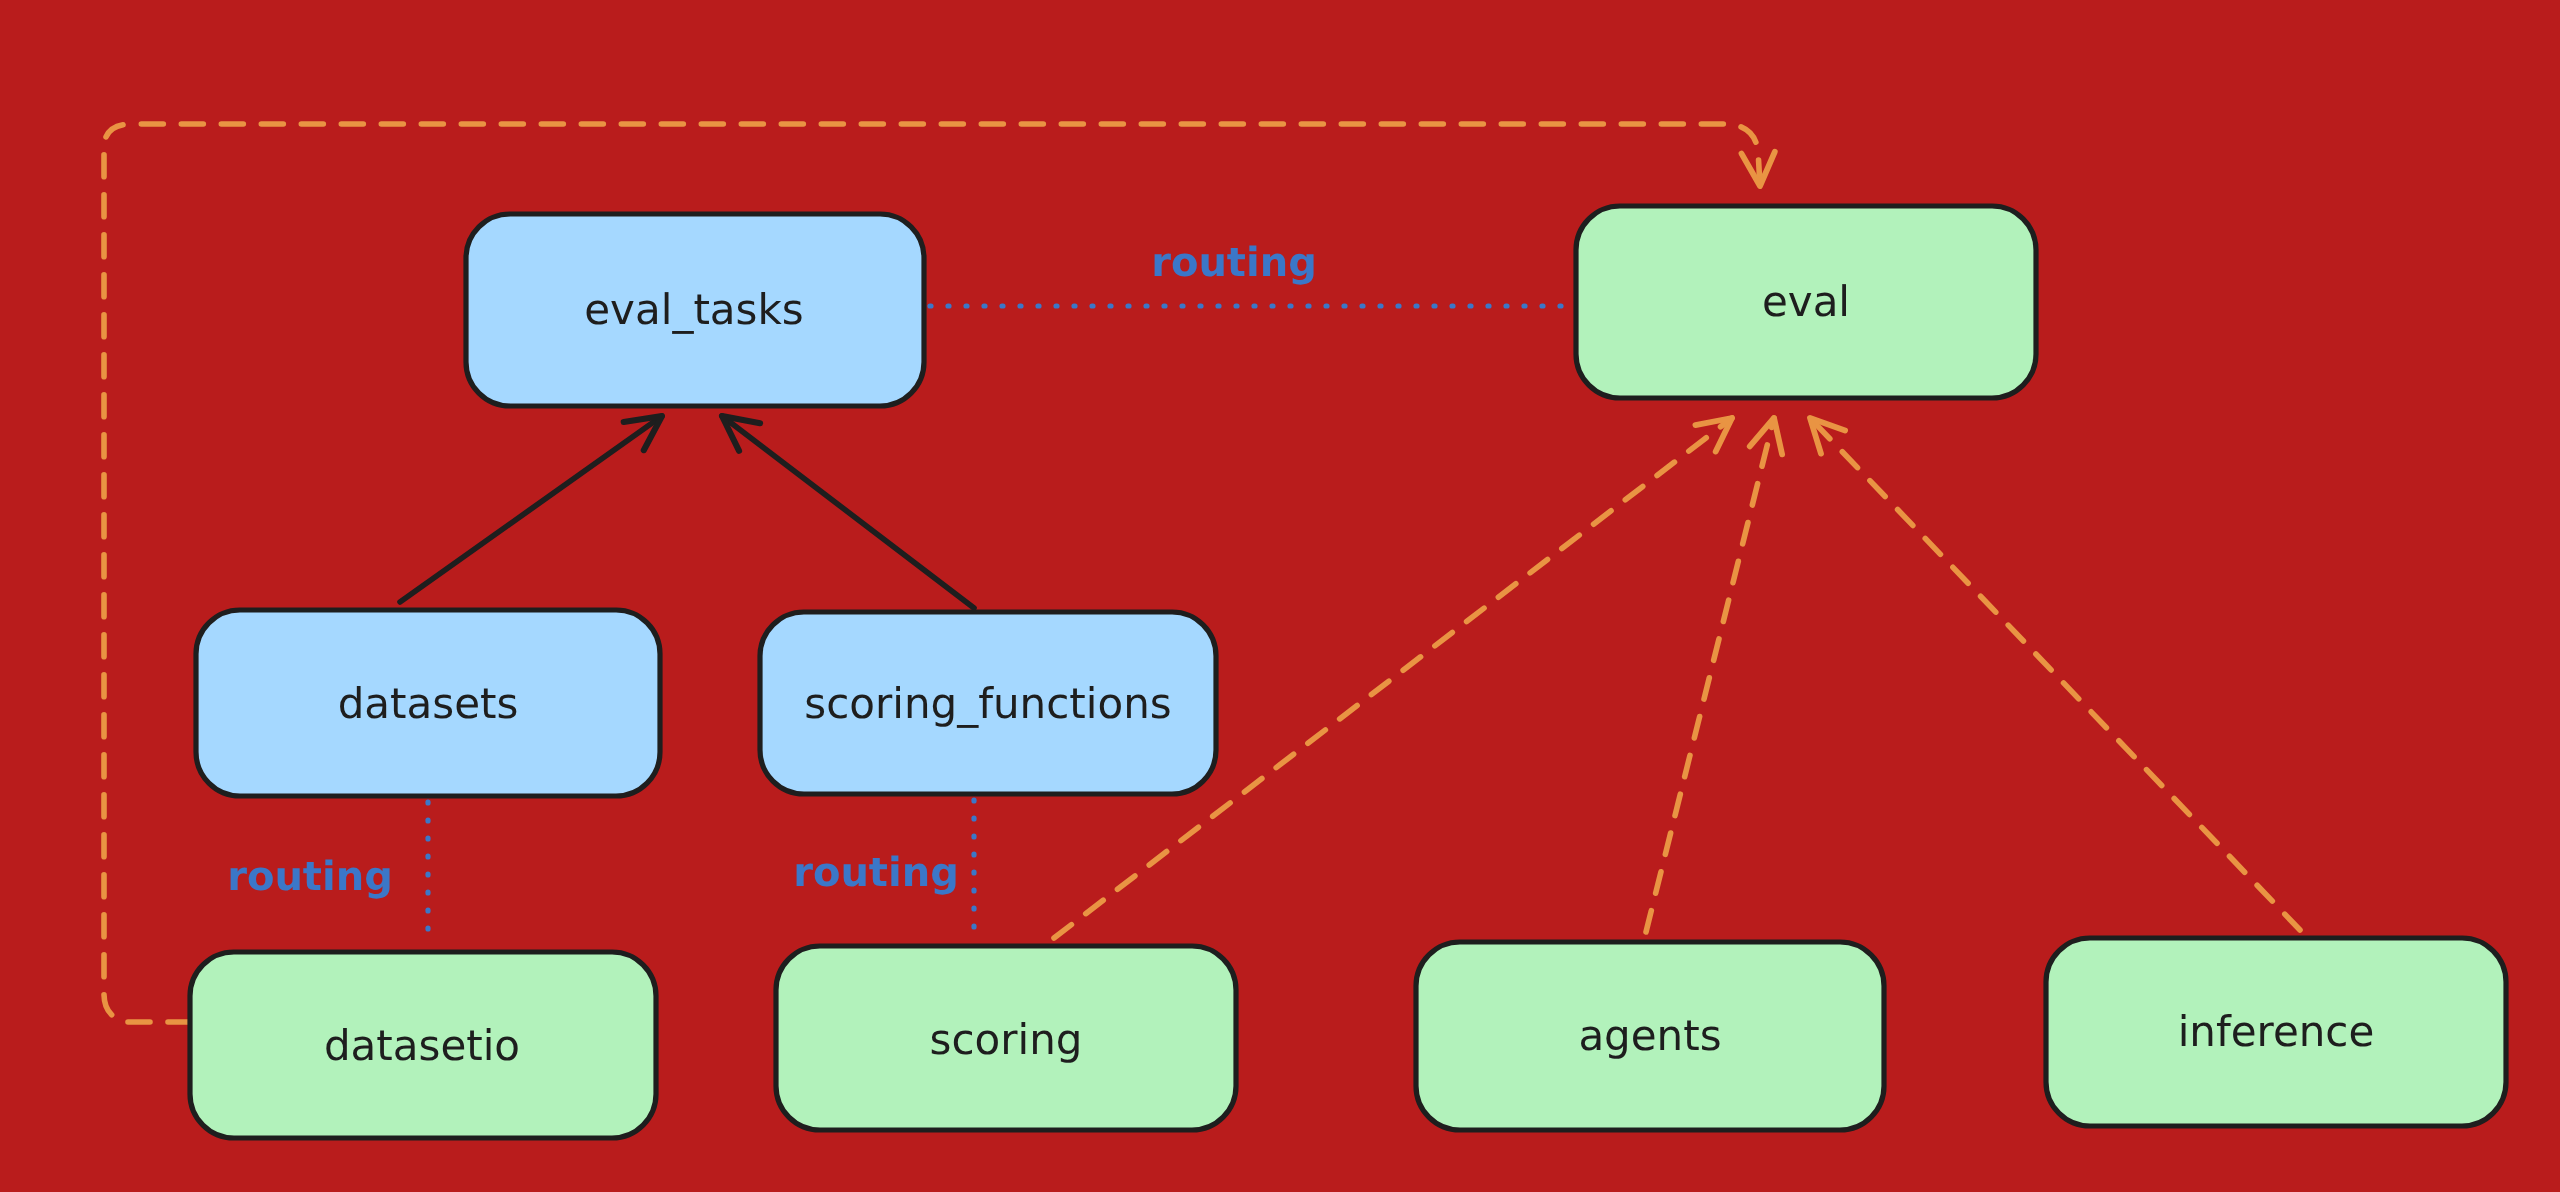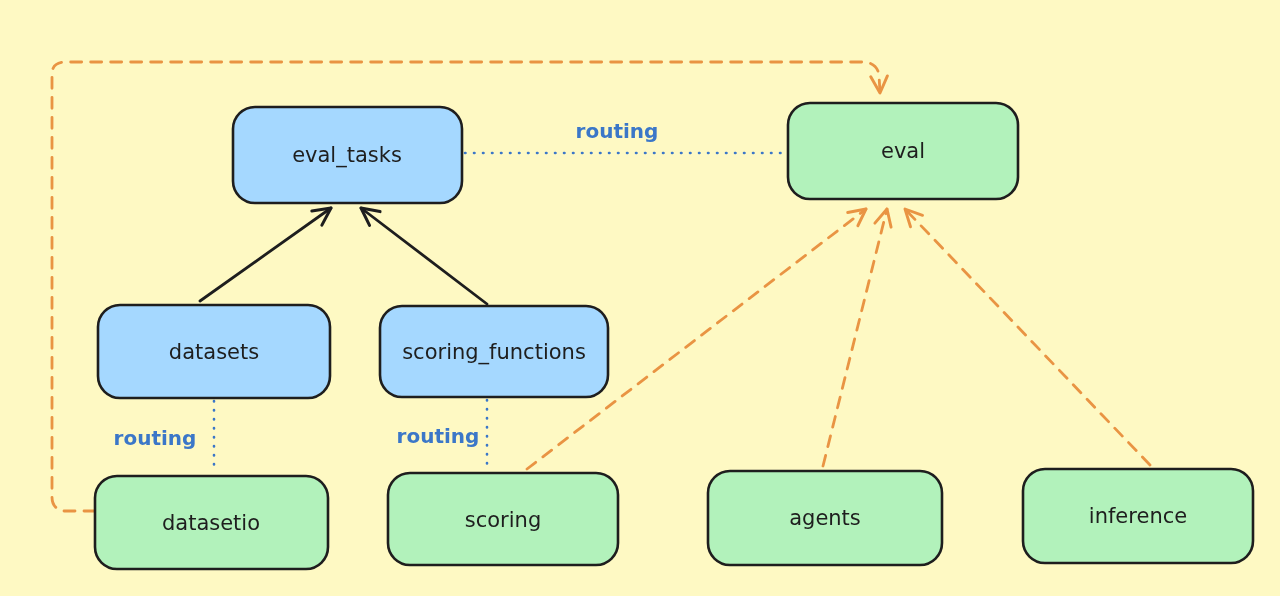--- a/index.html
+++ b/index.html
@@ -5,21 +5,21 @@
   html, body {
     margin: 0;
     padding: 0;
     background: #ffffff;
     font-family: "DejaVu Sans", "Liberation Sans", sans-serif;
   }
   .stage {
     position: relative;
     width: 1280px;
     height: 596px;
-    background: #fef9c3;
+    background: #b91c1c;
     overflow: hidden;
   }
   svg { display: block; }
   .node-rect {
     stroke: #1e1e1e;
     stroke-width: 2.6;
   }
   .node-label {
     fill: #1e1e1e;
     font-size: 21px;

